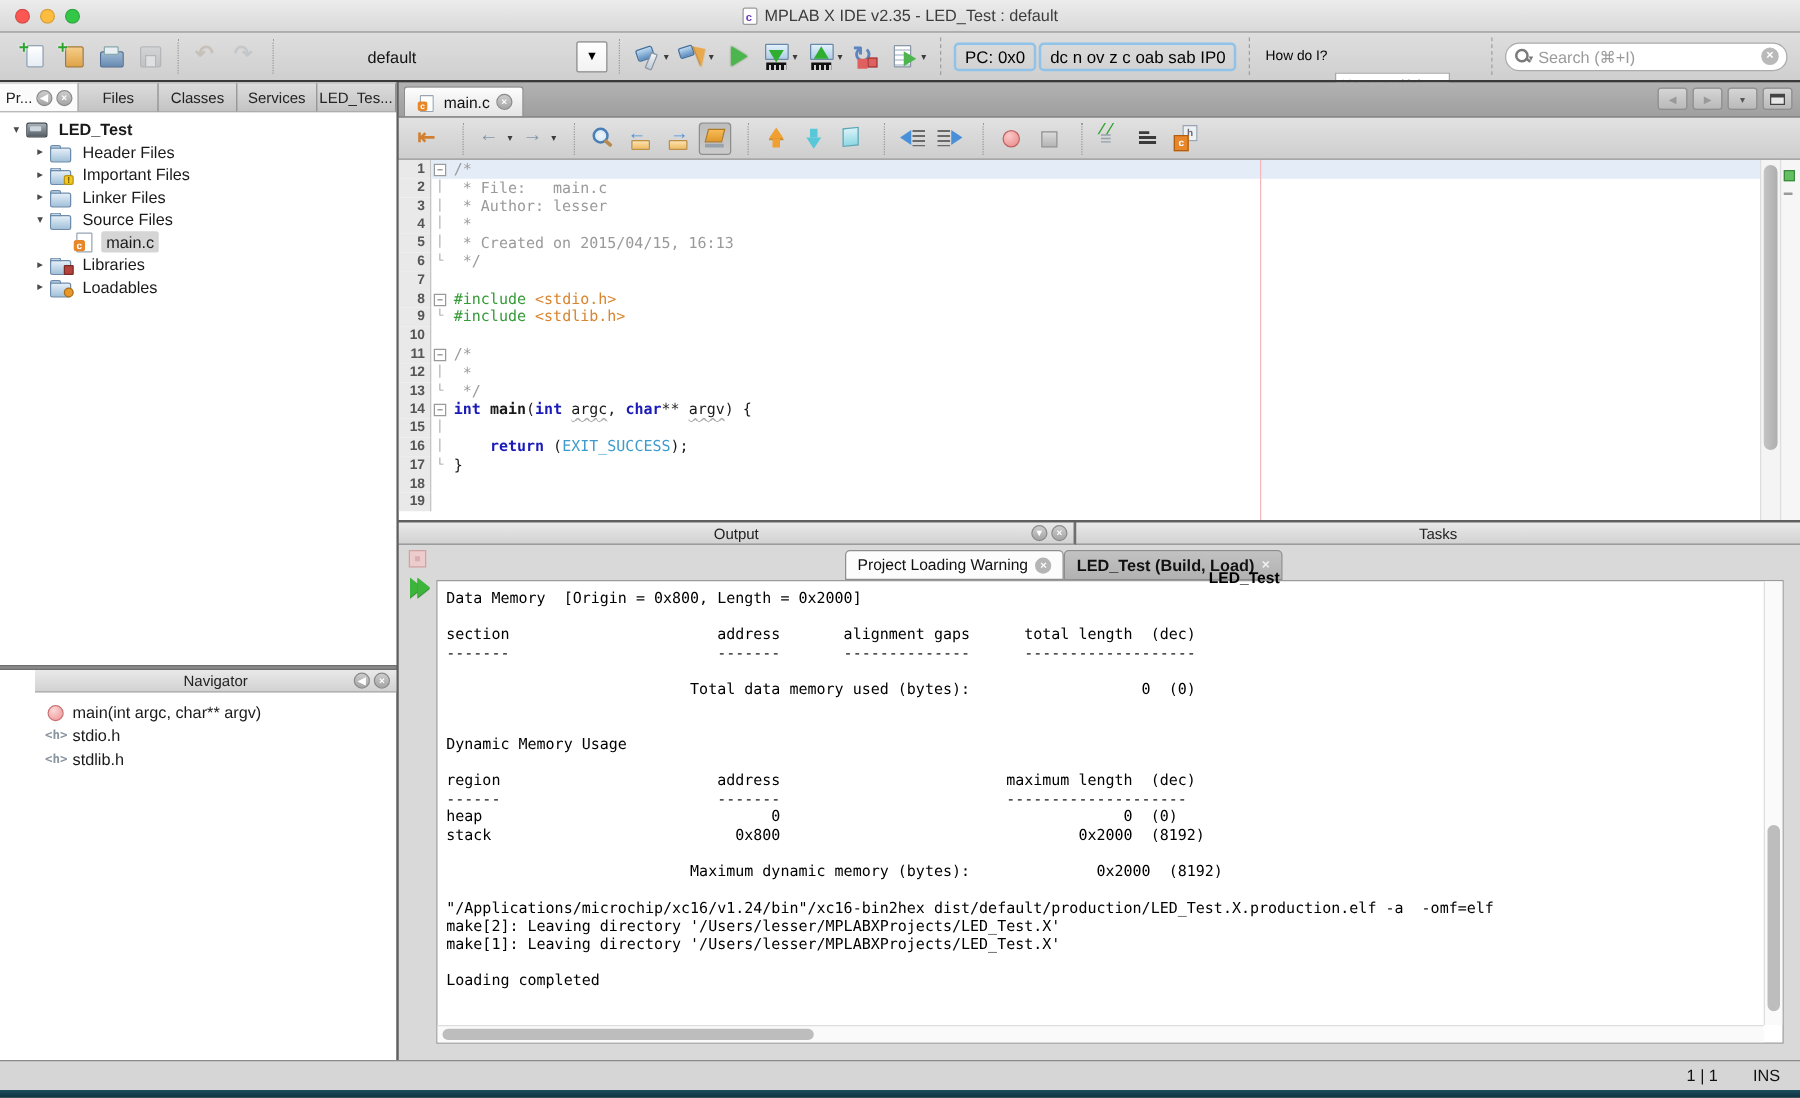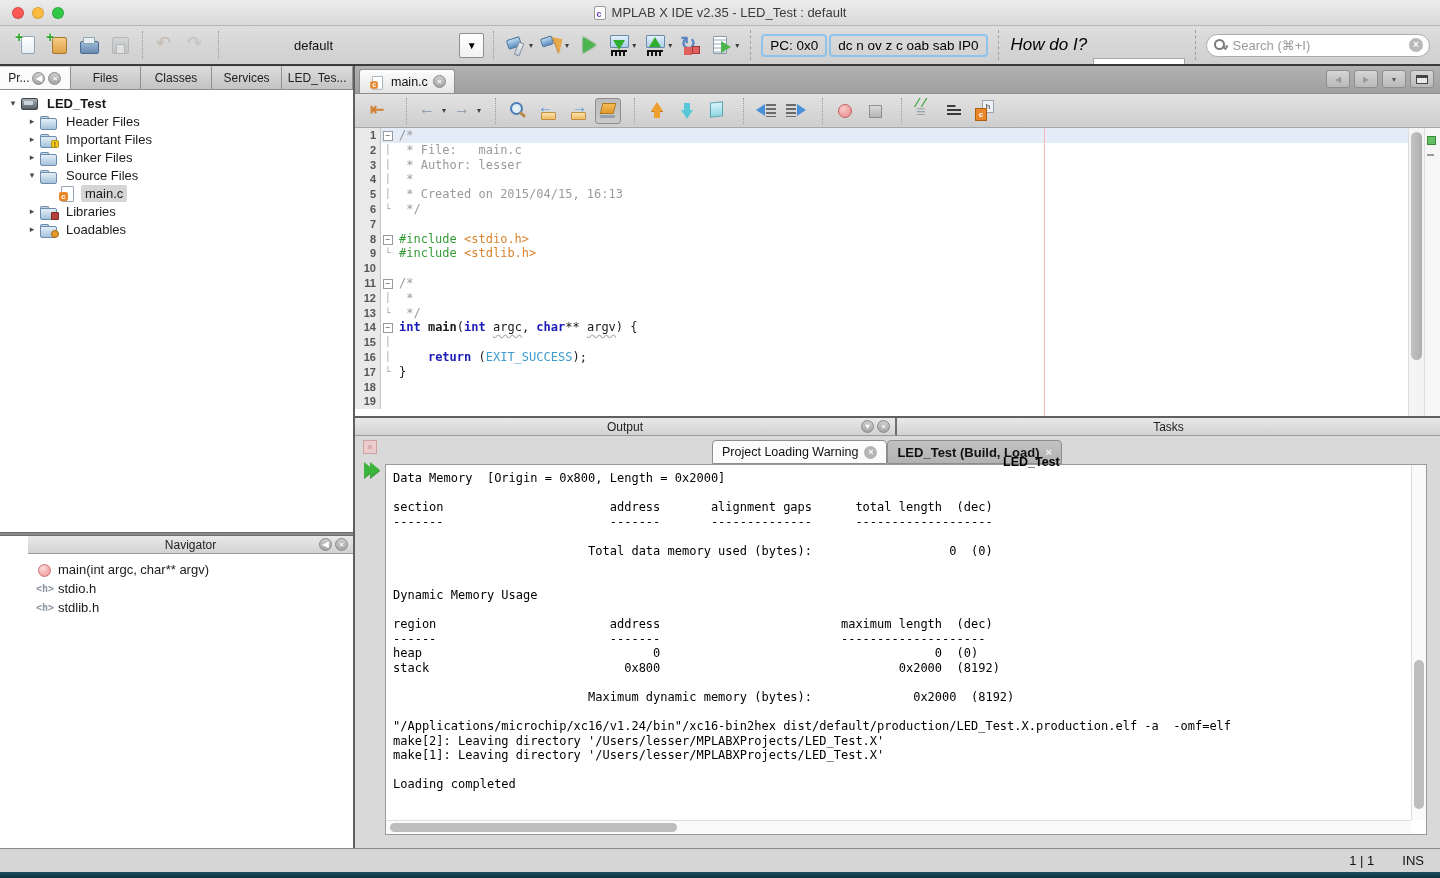--- a/index.html
+++ b/index.html
@@ -73,41 +73,41 @@
   .ti-refresh-debug-tool::before { content:"↻"; position:absolute; left:1px; top:-1px; font-size:19px; font-weight:bold; color:#5b84c0; }
   .ti-refresh-debug-tool::after { content:""; position:absolute; right:3px; bottom:3px; width:6px; height:6px;
       background:#e06060; border:1px solid #a03a3a; box-shadow:-8px 1px 0 #e06060; }
   .ti-debug-project::before { content:""; position:absolute; left:3px; top:3px; width:12px; height:16px;
       background:repeating-linear-gradient(#fff 0 2px,#c9d4de 2px 4px); border:1px solid #8a98a8; border-radius:1px; }
   .ti-debug-project::after { content:""; position:absolute; left:11px; top:8px; width:0; height:0;
       border-left:10px solid #4db54d; border-top:6px solid transparent; border-bottom:6px solid transparent; }
 
   .pcbox { border:2px solid #8fc3ea; border-radius:4px; padding:2px 7px; font-size:13.5px; color:#000;
            background:transparent; white-space:nowrap; }
-  .howdoi { font-size:17px; color:#000; margin:0 6px 0 2px; white-space:nowrap;font-style:italic; }
+  .howdoi { font-size:11px; color:#000; margin:0 6px 0 2px; white-space:nowrap; }
   .kwinput { width:92px; height:21px; border:1px solid #a8a8a8; background:#fff; font:13px "Liberation Sans",sans-serif;
              padding:0 4px; color:#222;margin-top:46px; }
   .kwinput::placeholder { color:#b0b0b0; }
   .tspacer { flex:1; }
   .search-pill { display:flex; align-items:center; width:226px; height:23px; border-radius:12px;
       background:#fff; border:1px solid #ababab; padding:0 6px; }
   .mag { position:relative; width:16px; height:14px; flex:none; }
   .mag::before { content:""; position:absolute; left:1px; top:1px; width:7px; height:7px; border:2px solid #7a7a7a; border-radius:50%; }
   .mag::after { content:""; position:absolute; left:9px; top:9px; width:5px; height:2px; background:#7a7a7a;
       transform:rotate(40deg); border-radius:1px; }
   .magchev { font-size:7px; color:#7a7a7a; margin:4px 4px 0 -4px; }
   .searchinput { border:none; outline:none; flex:1; font:13px "Liberation Sans",sans-serif; color:#222; background:transparent; }
   .searchinput::placeholder { color:#9a9a9a; }
   .pill-x { width:14px; height:14px; border-radius:50%; background:#b9b9b9; color:#fff; font:bold 10px/14px "Liberation Sans",sans-serif; text-align:center; }
 
   .toolbar-divider { height:2px; background:#3a3a3a; flex:none; }
 
   
   .content { flex:1; display:flex; background:#6f6f6f; min-height:0; }
-  .left-col { width:355px; flex:none; display:flex; flex-direction:column; border-right:2px solid #5f5f5f; }
+  .left-col { width:319px; flex:none; display:flex; flex-direction:column; border-right:2px solid #5f5f5f; }
   .right-col { flex:1; display:flex; flex-direction:column; min-width:0; }
 
   
   .tabstrip { height:24px; background:linear-gradient(#b6b6b6,#a3a3a3); display:flex; flex:none; border-bottom:1px solid #8e8e8e; }
   .ptab { flex:1; display:flex; align-items:center; justify-content:center; gap:3px; font-size:12px; color:#222;
           background:linear-gradient(#dcdcdc,#c3c3c3); border-right:1px solid #909090; border-top:1px solid #cfcfcf; }
   .ptab.active { background:#fbfbfb; font-weight:normal; }
   .hbtn { width:13px; height:13px; border-radius:50%; background:linear-gradient(#cdcdcd,#a5a5a5); border:1px solid #8a8a8a;
           color:#fff; font:bold 8px/11px "Liberation Sans",sans-serif; text-align:center; flex:none; }
 

